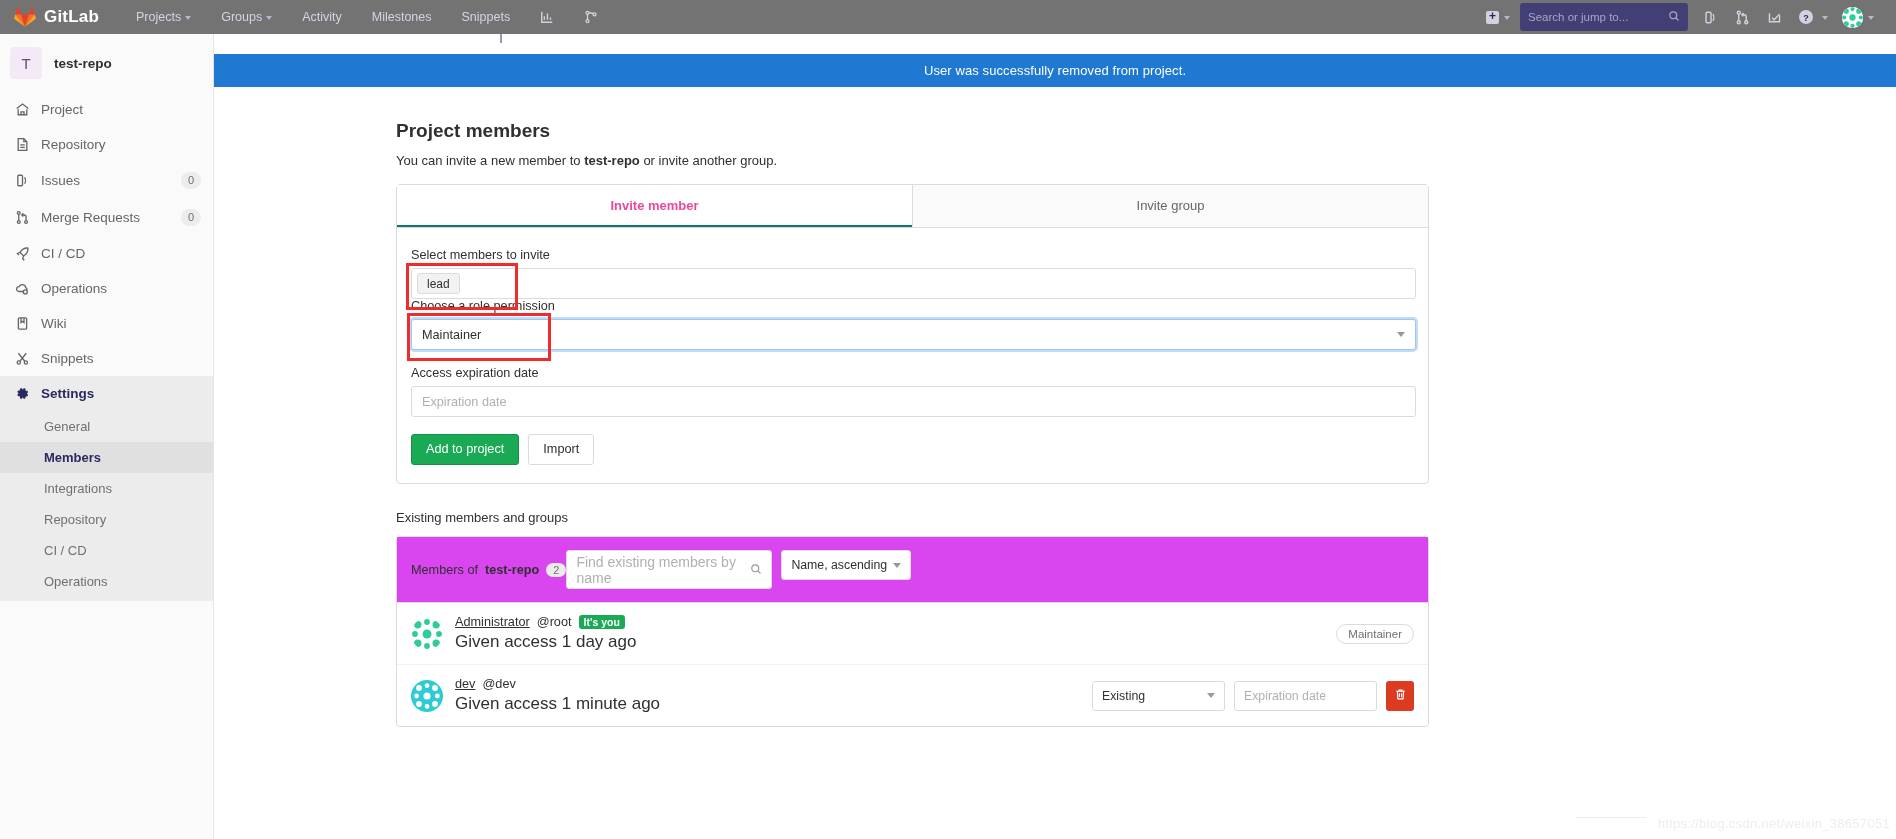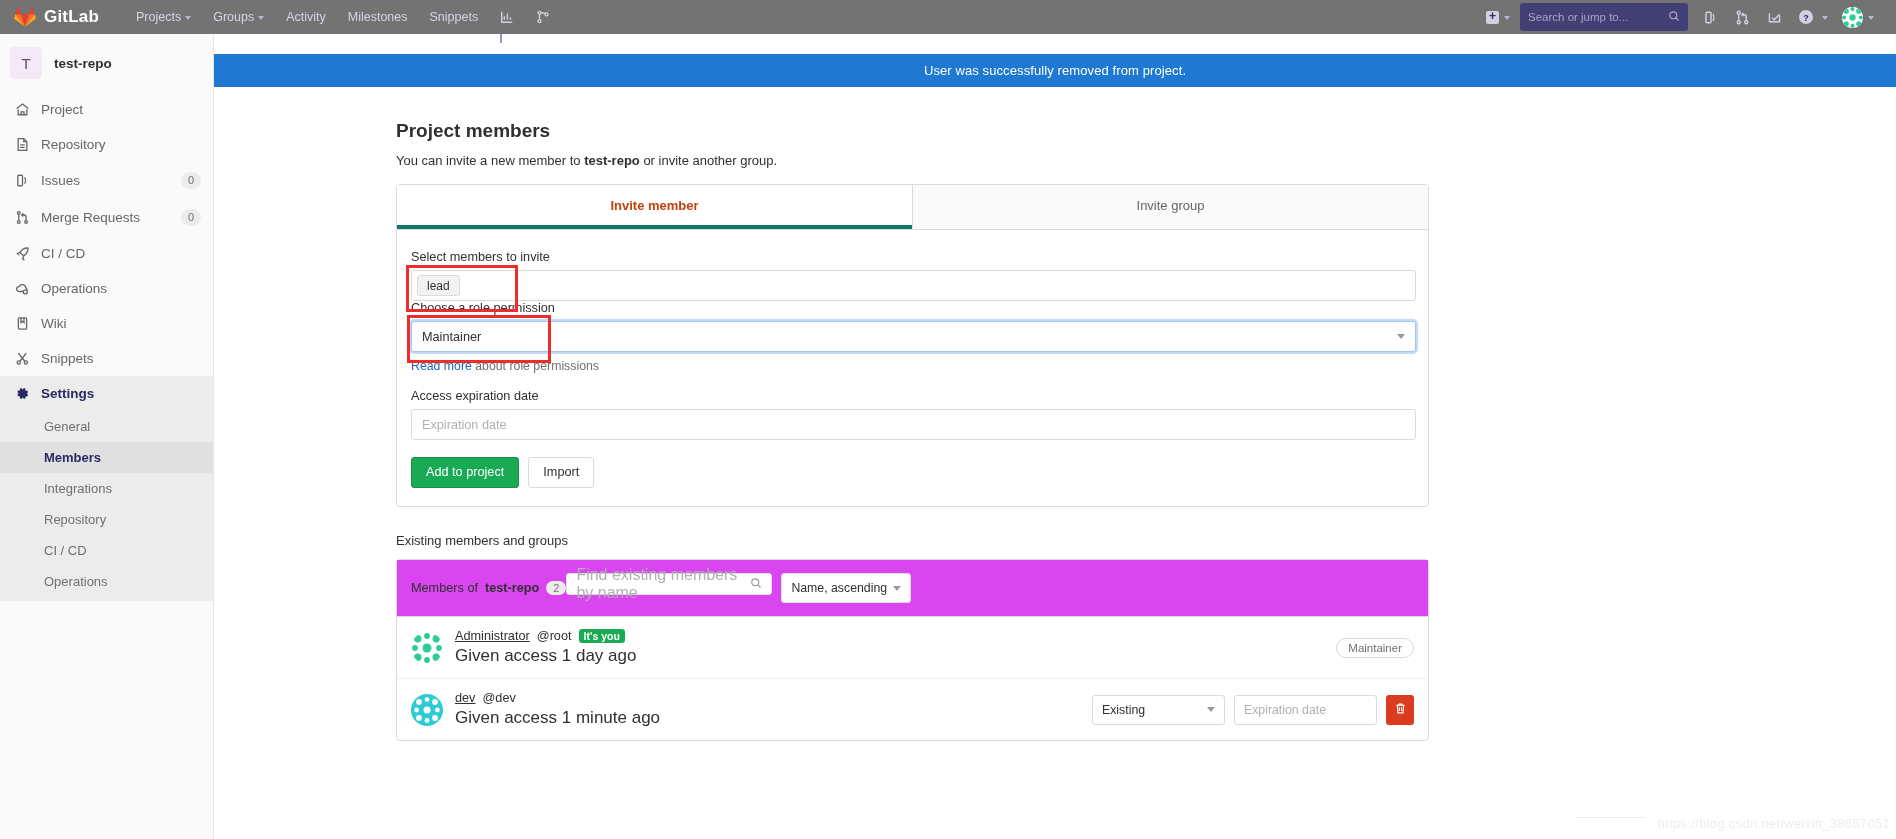--- a/index.html
+++ b/index.html
@@ -10,21 +10,21 @@
   }
 
   
   .navbar {
     height: 34px; background: #737373; display: flex; align-items: center;
     padding: 0 14px; position: relative; z-index: 30;
   }
   .brand { display: flex; align-items: center; gap: 8px; margin-right: 26px; }
   .brand-logo { width: 22px; height: 22px; }
   .brand-name { color: #fff; font-size: 17px; font-weight: 600; letter-spacing: .2px; }
-  .nav-links { display: flex; align-items: center; gap: 0; }
+  .nav-links { display: flex; align-items: center; gap: 8px; }
   .nav-link {
     color: #d6d3e5; font-size: 12.5px; padding: 0 11px; height: 34px;
     display: flex; align-items: center; gap: 4px; cursor: pointer; white-space: nowrap;
   }
   .caret { width: 0; height: 0; border-left: 3.5px solid transparent;
            border-right: 3.5px solid transparent; border-top: 4px solid #b9b5cf; margin-top: 2px; }
   .nav-ico { display: inline-flex; align-items: center; }
   .nav-spacer { flex: 1; }
   .nav-right { display: flex; align-items: center; gap: 0; }
   .plus-wrap { display: flex; align-items: center; gap: 5px; padding: 0 10px; cursor: pointer; }
@@ -100,21 +100,21 @@
 
   .card {
     border: 1px solid #dbdbdb; border-radius: 4px; width: 1033px; background: #fff;
   }
   .tabs { display: flex; border-bottom: 1px solid #dbdbdb; }
   .tab {
     flex: 1; text-align: center; padding: 13px 0 12px; font-size: 13px; cursor: pointer;
     color: #666; background: #fafafa; border-bottom: 2px solid transparent; position: relative;
   }
   .tab.active {
-    color: #c2410c; font-weight: 600; background: #fff; border-bottom: 4px solid #0f766e;
+    color: #ec4899; font-weight: 600; background: #fff; border-bottom: 2px solid #0f766e;
   }
   .tab:not(.active) { border-right: 0; }
   .tab + .tab { border-left: 1px solid #dbdbdb; }
 
   .form-body { padding: 20px 14px 18px; }
   .flabel { font-size: 12.7px; color: #303030; margin-bottom: 6px; }
   .hl-red { position: relative; }
   .hl-red::after {
     content: ""; position: absolute; border: 3px solid #ef2c2c; pointer-events: none;
   }
@@ -159,23 +159,23 @@
   .members-card { border: 1px solid #dbdbdb; border-radius: 4px; width: 1033px; background: #fff; }
   .members-head {
     display: flex; align-items: center; justify-content: flex-start;
     padding: 13px 14px; background: #d946ef; border-bottom: 1px solid #dbdbdb;
   }
   .members-count-txt { font-size: 12.7px; color: #303030; display: flex; align-items: center; gap: 7px; }
   .members-count-txt b { font-weight: 700; }
   .count-pill { background: #ececec; color: #707070; border-radius: 9px; font-size: 11px; padding: 1px 7px; }
   .head-controls { display: flex; gap: 9px; }
   .find-input {
-    width: 206px; height: 22px; border: 1px solid #dbdbdb; border-radius: 3px; background: #fff;
+    width: 206px; height: 39px; border: 1px solid #dbdbdb; border-radius: 3px; background: #fff;
     display: flex; align-items: center; justify-content: space-between; padding: 0 9px;
-    font-size: 16px; color: #b0b0b0; cursor: text;
+    font-size: 14px; color: #b0b0b0; cursor: text;
   }
   .sort-select {
     width: 130px; height: 30px; border: 1px solid #dbdbdb; border-radius: 3px; background: #fff;
     display: flex; align-items: center; justify-content: space-between; padding: 0 9px;
     font-size: 12.3px; color: #303030; cursor: pointer;
   }
   .member-row {
     display: flex; align-items: center; padding: 12px 14px; border-bottom: 1px solid #f0f0f0;
     min-height: 53px;
   }
@@ -483,23 +483,20 @@
           </div>
 
           <div class="flabel" style="margin-top:0;">Choose a role permission</div>
           <div class="hl-red hl-select select-wrap">
             <div class="select-box">
               <span>Maintainer</span>
               <i class="chev"></i>
             </div>
           </div>
 
-          <div class="readmore">
-            <a>Read more</a><span> about role permissions</span>
-          </div>
 
           <div class="flabel" style="margin-top:16px;">Access expiration date</div>
           <div class="text-input">
             <span>Expiration date</span>
           </div>
 
           <div class="btn-row">
             <button class="btn btn-primary">Add to project</button>
             <button class="btn btn-default">Import</button>
           </div>

